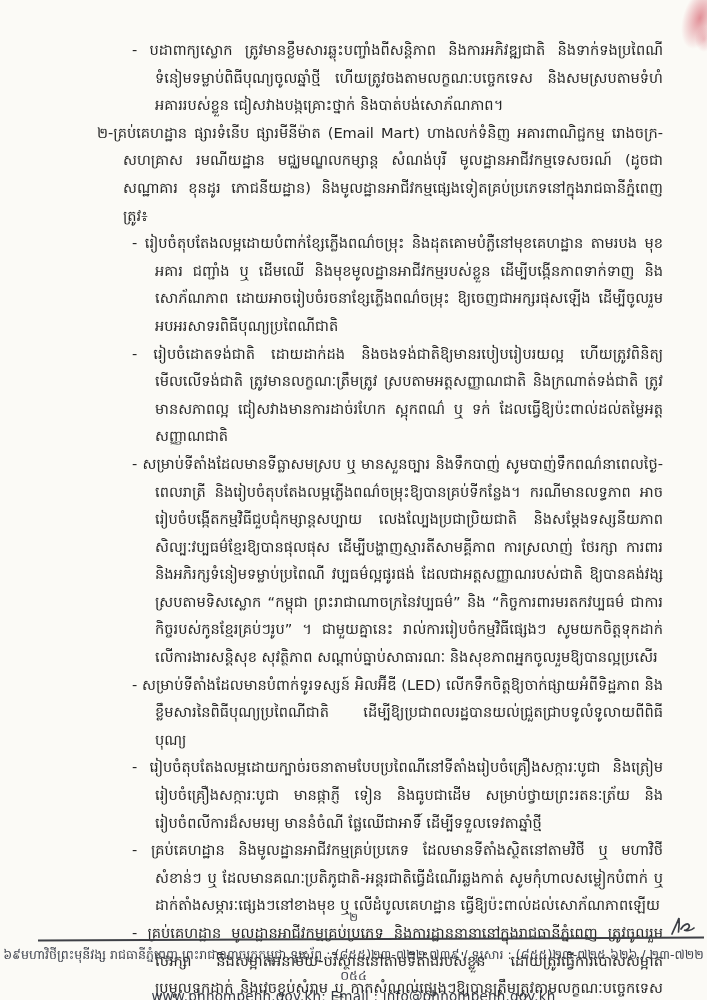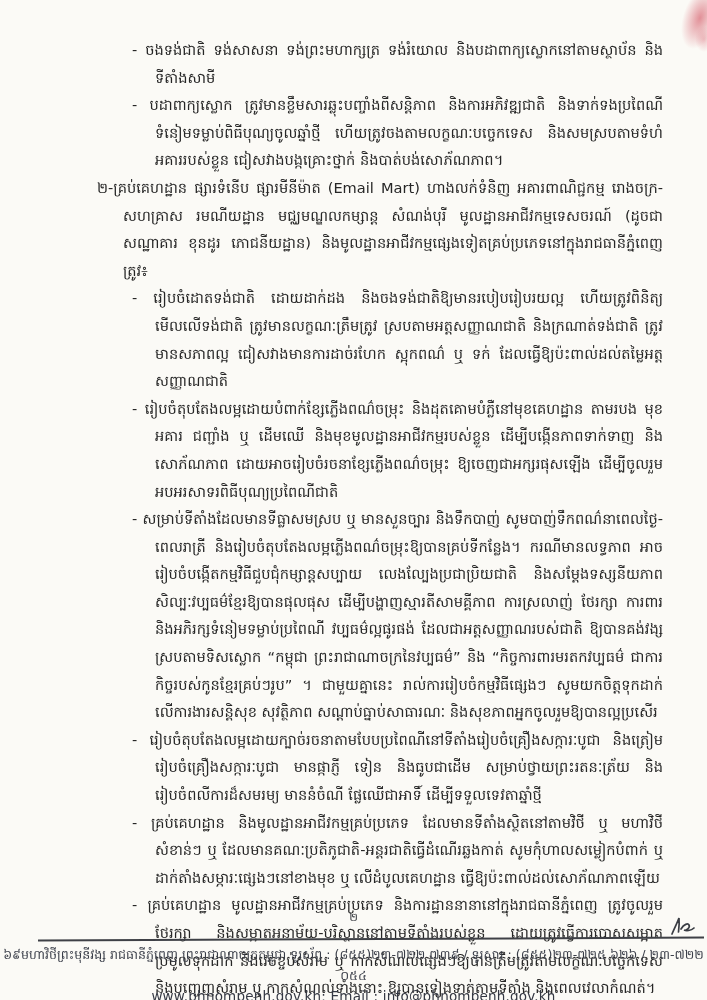--- a/index.html
+++ b/index.html
@@ -67,26 +67,26 @@
 </style>
 </head>
 <body>
 
 <div class="page">
 
   <div class="smudge"></div>
   <div class="smudge2"></div>
 
   <main class="content" id="doc-body">
-      <p class="bullet"><span class="dash">- </span><span class="t">ចងទង់ជាតិ ទង់សាសនា ទង់ព្រះមហាក្សត្រ ទង់រំយោល និងបដាពាក្យស្លោកនៅតាមស្ថាប័ន និងទីតាំងសាមី</span></p>
       <p class="bullet"><span class="dash">- </span><span class="t">បដាពាក្យស្លោក ត្រូវមានខ្លឹមសារឆ្លុះបញ្ចាំងពីសន្តិភាព និងការអភិវឌ្ឍជាតិ និងទាក់ទងប្រពៃណីទំនៀមទម្លាប់ពិធីបុណ្យចូលឆ្នាំថ្មី ហើយត្រូវចងតាមលក្ខណៈបច្ចេកទេស និងសមស្របតាមទំហំអគាររបស់ខ្លួន ជៀសវាងបង្កគ្រោះថ្នាក់ និងបាត់បង់សោភ័ណភាព។</span></p>
       <p class="section"><span class="sec-num">២-</span><span class="t">គ្រប់គេហដ្ឋាន ផ្សារទំនើប ផ្សារមីនីម៉ាត (Email Mart) ហាងលក់ទំនិញ អគារពាណិជ្ជកម្ម រោងចក្រ-សហគ្រាស រមណីយដ្ឋាន មជ្ឈមណ្ឌលកម្សាន្ត សំណង់បុរី មូលដ្ឋានអាជីវកម្មទេសចរណ៍ (ដូចជា សណ្ឋាគារ ខុនដូរ ភោជនីយដ្ឋាន) និងមូលដ្ឋានអាជីវកម្មផ្សេងទៀតគ្រប់ប្រភេទនៅក្នុងរាជធានីភ្នំពេញ ត្រូវ៖</span></p>
+      <p class="bullet"><span class="dash">- </span><span class="t">រៀបចំតុបតែងលម្អដោយបំពាក់ខ្សែភ្លើងពណ៌ចម្រុះ និងដុតគោមបំភ្លឺនៅមុខគេហដ្ឋាន តាមរបង មុខអគារ ជញ្ជាំង ឬ ដើមឈើ និងមុខមូលដ្ឋានអាជីវកម្មរបស់ខ្លួន ដើម្បីបង្កើនភាពទាក់ទាញ និងសោភ័ណភាព ដោយអាចរៀបចំរចនាខ្សែភ្លើងពណ៌ចម្រុះ ឱ្យចេញជាអក្សរផុសឡើង ដើម្បីចូលរួមអបអរសាទរពិធីបុណ្យប្រពៃណីជាតិ</span></p>
       <p class="bullet"><span class="dash">- </span><span class="t">រៀបចំដោតទង់ជាតិ ដោយដាក់ដង និងចងទង់ជាតិឱ្យមានរបៀបរៀបរយល្អ ហើយត្រូវពិនិត្យមើលលើទង់ជាតិ ត្រូវមានលក្ខណៈត្រឹមត្រូវ ស្របតាមអត្តសញ្ញាណជាតិ និងក្រណាត់ទង់ជាតិ ត្រូវមានសភាពល្អ ជៀសវាងមានការដាច់រហែក ស្អុកពណ៌ ឬ ទក់ ដែលធ្វើឱ្យប៉ះពាល់ដល់តម្លៃអត្តសញ្ញាណជាតិ</span></p>
-      <p class="bullet"><span class="dash">- </span><span class="t">រៀបចំតុបតែងលម្អដោយបំពាក់ខ្សែភ្លើងពណ៌ចម្រុះ និងដុតគោមបំភ្លឺនៅមុខគេហដ្ឋាន តាមរបង មុខអគារ ជញ្ជាំង ឬ ដើមឈើ និងមុខមូលដ្ឋានអាជីវកម្មរបស់ខ្លួន ដើម្បីបង្កើនភាពទាក់ទាញ និងសោភ័ណភាព ដោយអាចរៀបចំរចនាខ្សែភ្លើងពណ៌ចម្រុះ ឱ្យចេញជាអក្សរផុសឡើង ដើម្បីចូលរួមអបអរសាទរពិធីបុណ្យប្រពៃណីជាតិ</span></p>
       <p class="bullet"><span class="dash">- </span><span class="t">សម្រាប់ទីតាំងដែលមានទីធ្លាសមស្រប ឬ មានសួនច្បារ និងទឹកបាញ់ សូមបាញ់ទឹកពណ៌នាពេលថ្ងៃ-ពេលរាត្រី និងរៀបចំតុបតែងលម្អភ្លើងពណ៌ចម្រុះឱ្យបានគ្រប់ទីកន្លែង។ ករណីមានលទ្ធភាព អាចរៀបចំបង្កើតកម្មវិធីជួបជុំកម្សាន្តសប្បាយ លេងល្បែងប្រជាប្រិយជាតិ និងសម្តែងទស្សនីយភាពសិល្បៈវប្បធម៌ខ្មែរឱ្យបានផុលផុស ដើម្បីបង្ហាញស្មារតីសាមគ្គីភាព ការស្រលាញ់ ថែរក្សា ការពារ និងអភិរក្សទំនៀមទម្លាប់ប្រពៃណី វប្បធម៌ល្អផូរផង់ ដែលជាអត្តសញ្ញាណរបស់ជាតិ ឱ្យបានគង់វង្ស ស្របតាមទិសស្លោក </span><span class="b">“កម្ពុជា ព្រះរាជាណាចក្រនៃវប្បធម៌”</span><span class="t"> និង </span><span class="b">“កិច្ចការពារមរតកវប្បធម៌ ជាការកិច្ចរបស់កូនខ្មែរគ្រប់ៗរូប”</span><span class="t"> ។ ជាមួយគ្នានេះ រាល់ការរៀបចំកម្មវិធីផ្សេងៗ សូមយកចិត្តទុកដាក់លើការងារសន្តិសុខ សុវត្ថិភាព សណ្តាប់ធ្នាប់សាធារណៈ និងសុខភាពអ្នកចូលរួមឱ្យបានល្អប្រសើរ</span></p>
+      <p class="bullet"><span class="dash">- </span><span class="t">សម្រាប់ទីតាំងដែលមានបំពាក់ទូរទស្សន៍ អិលអ៊ីឌី (LED) លើកទឹកចិត្តឱ្យចាក់ផ្សាយអំពីទិដ្ឋភាព និងខ្លឹមសារនៃពិធីបុណ្យប្រពៃណីជាតិ ដើម្បីឱ្យប្រជាពលរដ្ឋបានយល់ជ្រួតជ្រាបទូលំទូលាយពីពិធីបុណ្យ</span></p>
       <p class="bullet"><span class="dash">- </span><span class="t">រៀបចំតុបតែងលម្អដោយក្បាច់រចនាតាមបែបប្រពៃណីនៅទីតាំងរៀបចំគ្រឿងសក្ការៈបូជា និងត្រៀមរៀបចំគ្រឿងសក្ការៈបូជា មានផ្កាភ្ញី ទៀន និងធូបជាដើម សម្រាប់ថ្វាយព្រះរតនៈត្រ័យ និងរៀបចំពលីការដ៏សមរម្យ មាននំចំណី ផ្លែឈើជាអាទិ៍ ដើម្បីទទួលទេវតាឆ្នាំថ្មី</span></p>
       <p class="bullet"><span class="dash">- </span><span class="t">គ្រប់គេហដ្ឋាន និងមូលដ្ឋានអាជីវកម្មគ្រប់ប្រភេទ ដែលមានទីតាំងស្ថិតនៅតាមវិថី ឬ មហាវិថីសំខាន់ៗ ឬ ដែលមានគណៈប្រតិភូជាតិ-អន្តរជាតិធ្វើដំណើរឆ្លងកាត់ សូមកុំហាលសម្លៀកបំពាក់ ឬ ដាក់តាំងសម្ភារៈផ្សេងៗនៅខាងមុខ ឬ លើដំបូលគេហដ្ឋាន ធ្វើឱ្យប៉ះពាល់ដល់សោភ័ណភាពឡើយ</span></p>
       <p class="bullet"><span class="dash">- </span><span class="t">គ្រប់គេហដ្ឋាន មូលដ្ឋានអាជីវកម្មគ្រប់ប្រភេទ និងការដ្ឋាននានានៅក្នុងរាជធានីភ្នំពេញ ត្រូវចូលរួមថែរក្សា និងសម្អាតអនាម័យ-បរិស្ថាននៅតាមទីតាំងរបស់ខ្លួន ដោយត្រូវធ្វើការបោសសម្អាត ប្រមូលទុកដាក់ និងវេចខ្ចប់សំរាម ឬ កាកសំណល់ផ្សេងៗឱ្យបានត្រឹមត្រូវតាមលក្ខណៈបច្ចេកទេស និងបញ្ចេញសំរាម ឬ កាកសំណល់ទាំងនោះ ឱ្យបានទៀងទាត់តាមទីតាំង និងពេលវេលាកំណត់។</span></p>
     </main>
 
   <div class="pageno">២</div>
 
   <div class="handmark">
     <svg width="28" height="24" viewBox="0 0 28 24">
       <path d="M3 19 C6 12 9 6 10 3 C10.5 8 10 13 9.5 17 M12 14 C15 9 19 8 20 10 C21.5 13 17 16 15 15 C17 16 22 16 25 13" fill="none" stroke="#3a3d44" stroke-width="1.7" stroke-linecap="round"></path>

